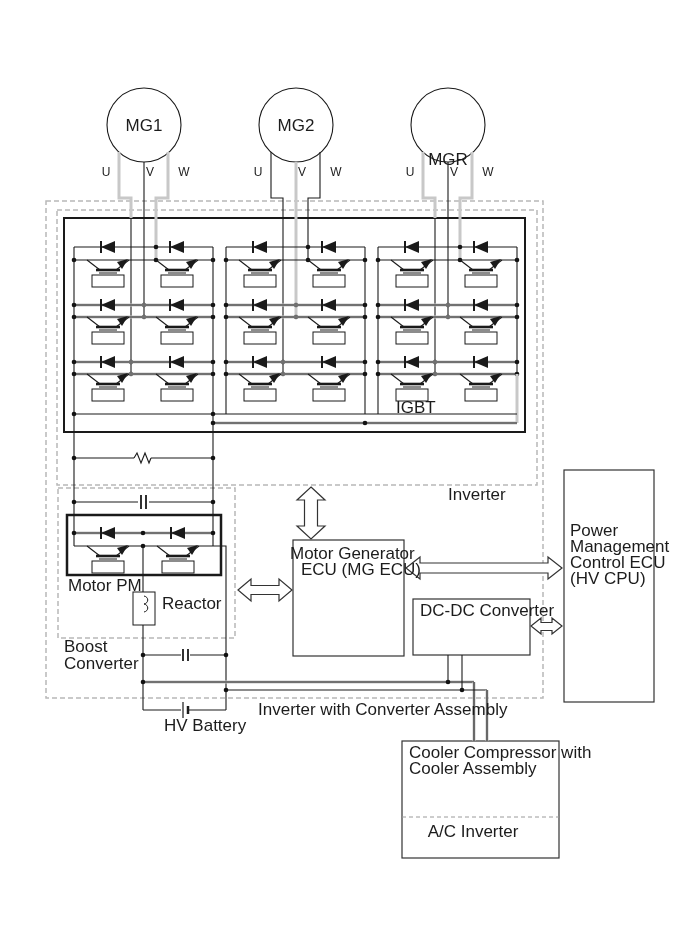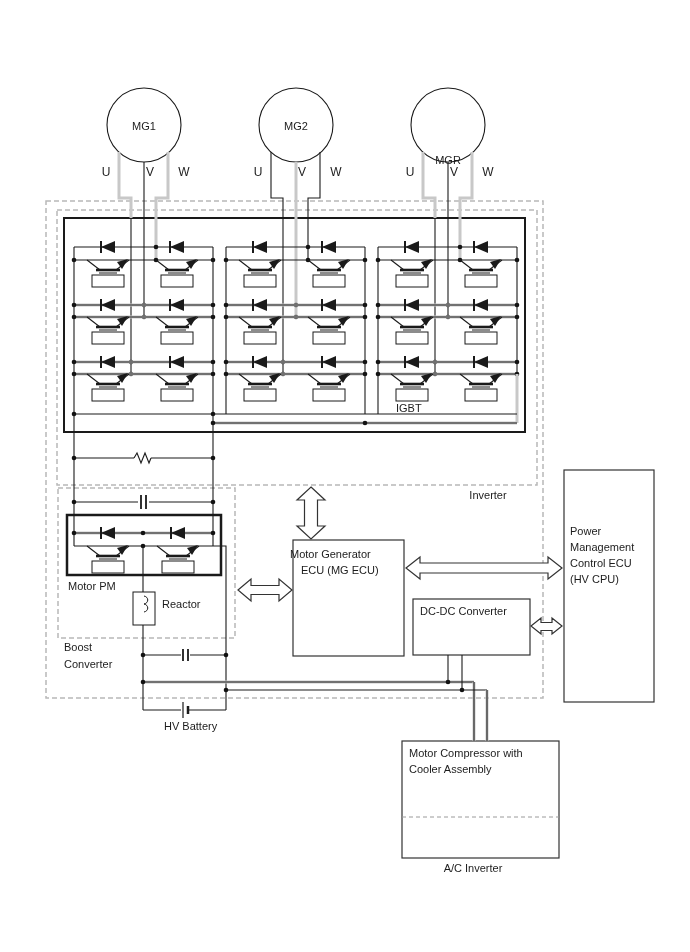--- a/index.html
+++ b/index.html
@@ -1,22 +1,22 @@
 <!DOCTYPE html>
 <html><head>
 <meta charset="utf-8">
 <style>
   html,body{margin:0;padding:0;background:#fff;}
   #page{position:relative;width:690px;height:952px;background:#fff;overflow:hidden;
         font-family:"Liberation Sans","DejaVu Sans",sans-serif;color:#222;}
   #wires{position:absolute;left:0;top:0;}
-  .lbl{position:absolute;font-size:11px;line-height:16px;color:#1c1c1c;white-space:nowrap;}
+  .lbl{position:absolute;font-size:17px;line-height:16px;color:#1c1c1c;white-space:nowrap;}
   .phase{font-size:12px;}
   .ctr{text-align:center;}
-  .rt{text-align:center;}
+  .rt{text-align:left;}
 </style>
 </head>
 <body>
 
 <div id="page">
 
   <svg id="wires" width="690" height="952" viewBox="0 0 690 952">
     <defs>
       <g id="diode">
         <line x1="-7" y1="-6" x2="-7" y2="6" stroke="#1a1a1a" stroke-width="2"></line>
@@ -258,27 +258,28 @@
   <div class="lbl phase ctr" style="left:448px;top:164px;width:12px;">V</div>
   <div class="lbl phase ctr" style="left:482px;top:164px;width:12px;">W</div>
 
   <div class="lbl" style="left:396px;top:400px;">IGBT</div>
   <div class="lbl rt" style="left:448px;top:487px;width:80px;">Inverter</div>
   <div class="lbl" style="left:68px;top:578px;">Motor PM</div>
   <div class="lbl" style="left:162px;top:596px;">Reactor</div>
   <div class="lbl" style="left:64px;top:639px;">Boost</div>
   <div class="lbl" style="left:64px;top:656px;">Converter</div>
   <div class="lbl" style="left:148px;top:718px;margin-left:16px;">HV Battery</div>
+  <div class="lbl" style="left:258px;top:702px;">Inverter with Converter Assembly</div>
 
   <div class="lbl" style="left:290px;top:546px;">Motor Generator</div>
   <div class="lbl" style="left:301px;top:562px;">ECU (MG ECU)</div>
 
   <div class="lbl" style="left:420px;top:603px;">DC-DC Converter</div>
 
   <div class="lbl" style="left:570px;top:523px;">Power</div>
   <div class="lbl" style="left:570px;top:539px;">Management</div>
   <div class="lbl" style="left:570px;top:555px;">Control ECU</div>
   <div class="lbl" style="left:570px;top:571px;">(HV CPU)</div>
 
-  <div class="lbl" style="left:409px;top:745px;">Motor Compressor with</div>
+  <div class="lbl" style="left:409px;top:745px;">Cooler Compressor with</div>
   <div class="lbl" style="left:409px;top:761px;">Cooler Assembly</div>
-  <div class="lbl ctr" style="left:402px;top:824px;width:142px;margin-top:36px;">A/C Inverter</div>
+  <div class="lbl ctr" style="left:402px;top:824px;width:142px;">A/C Inverter</div>
 </div>
 
 </body></html>

